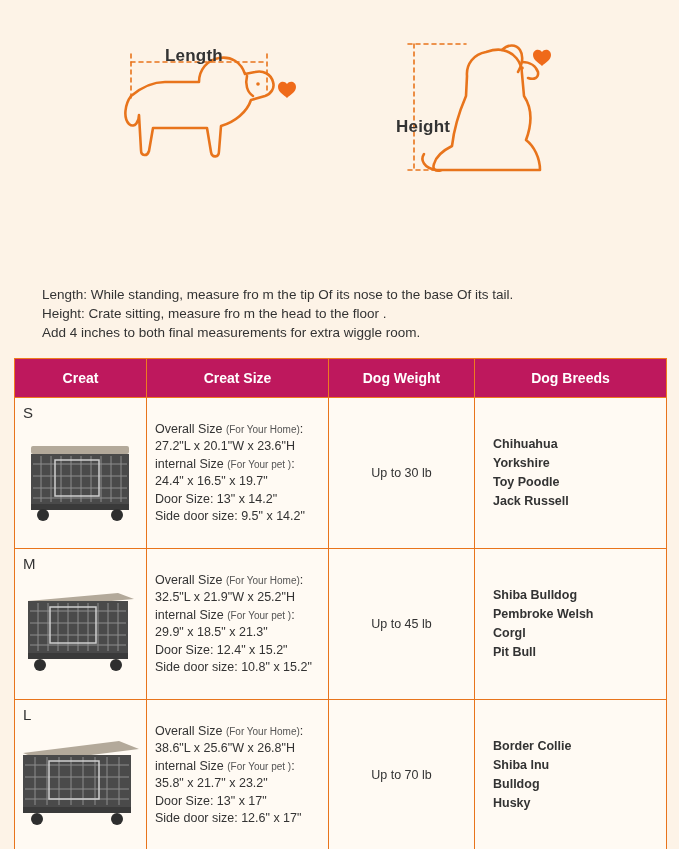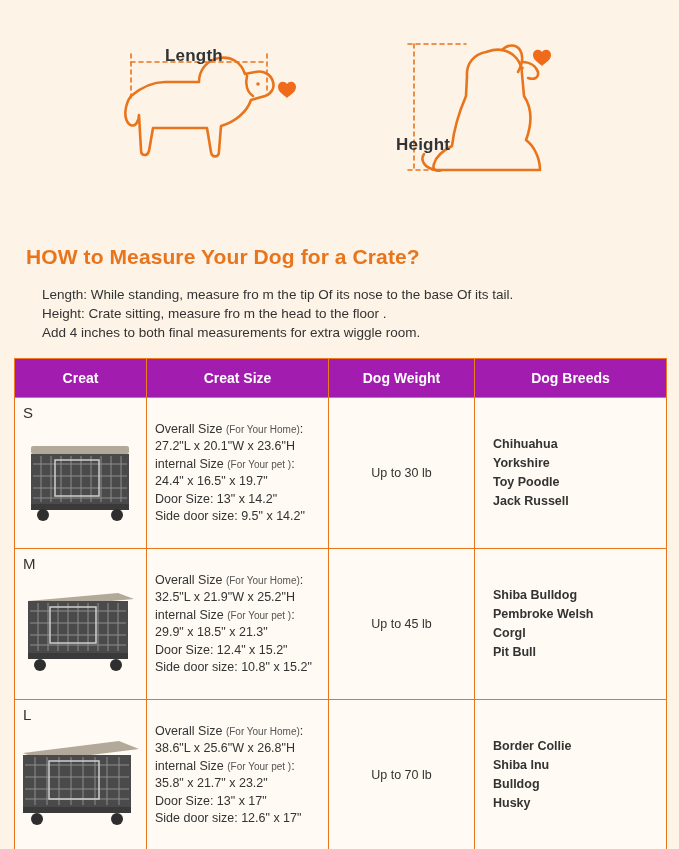--- a/index.html
+++ b/index.html
@@ -34,21 +34,21 @@
   .fig-right { left: 390px; width: 200px; height: 222px; }
 
   .dim-label {
     position: absolute;
     font-size: 17px;
     font-weight: bold;
     color: #333;
     letter-spacing: .2px;
   }
   .label-length { left: 165px; top: 46px; }
-  .label-height { left: 396px; top: 135px; }
+  .label-height { left: 396px; top: 117px; }
 
   
   .headline {
     position: absolute;
     left: 26px;
     top: 245px;
     font-size: 21px;
     font-weight: bold;
     color: #e8741c;
     letter-spacing: .1px;
@@ -70,21 +70,21 @@
     left: 14px;
     top: 358px;
     width: 652px;
   }
   table.crate {
     border-collapse: collapse;
     width: 652px;
     table-layout: fixed;
   }
   table.crate th {
-    background: #a21caf;
+    background: #be185d;
     color: #ffffff;
     font-size: 14px;
     font-weight: bold;
     padding: 11px 4px;
     text-align: center;
     border: 1px solid #ef7b1f;
   }
   table.crate td {
     border: 1px solid #e8741c;
     background: #fffaf3;
@@ -182,21 +182,20 @@
 
         <path d="M46 170 C34 168 30 160 34 154"></path>
       </g>
       <path class="heart" d="M152 52 c-3-4-9-2-9 3 0 5 6 8 9 11 3-3 9-6 9-11 0-5-6-7-9-3z"></path>
     </svg>
 
     <div class="dim-label label-length">Length</div>
     <div class="dim-label label-height">Height</div>
   </div>
 
-  <div class="headline">HOW to Measure Your Dog for a Crate?</div>
   <div class="blurb">
     <div>Length: While standing, measure fro m the tip Of its nose to the base Of its tail.</div>
     <div>Height: Crate sitting, measure fro m the head to the floor .</div>
     <div>Add 4 inches to both final measurements for extra wiggle room.</div>
   </div>
 
   <div class="table-wrap">
     <table class="crate">
       <colgroup>
         <col class="col-crate">

